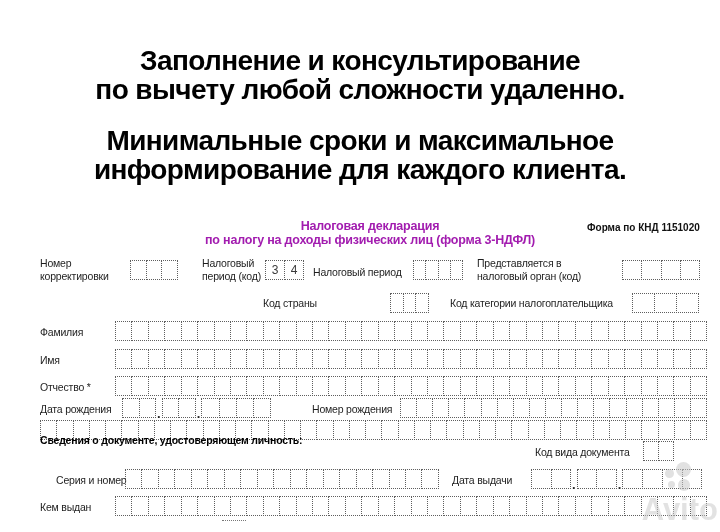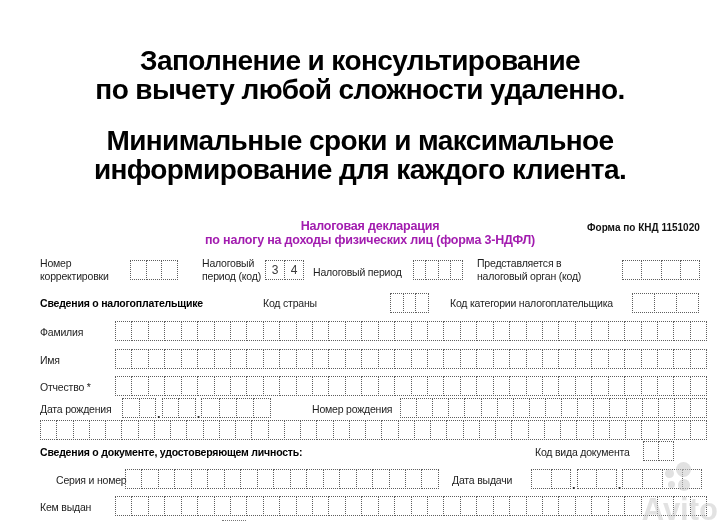--- a/index.html
+++ b/index.html
@@ -87,21 +87,20 @@
     </div>
 
   <div class="lbl" style="left:477px;top:257px;width:136px">Представляется в налоговый орган (код)</div>
   <div class="cellbox" style="left:622px;top:260px;width:78px">
       <span class="cell"></span>
       <span class="cell"></span>
       <span class="cell"></span>
       <span class="cell"></span>
     </div>
 
-  <div class="lbl bold" style="left:40px;top:297px">Сведения о налогоплательщике</div>
   <div class="lbl" style="left:263px;top:297px">Код страны</div>
   <div class="cellbox" style="left:390px;top:293px;width:39px">
       <span class="cell"></span>
       <span class="cell"></span>
       <span class="cell"></span>
     </div>
   <div class="lbl" style="left:450px;top:297px">Код категории налогоплательщика</div>
   <div class="cellbox" style="left:632px;top:293px;width:67px">
       <span class="cell"></span>
       <span class="cell"></span>
@@ -307,21 +306,21 @@
       <span class="cell"></span>
       <span class="cell"></span>
       <span class="cell"></span>
       <span class="cell"></span>
       <span class="cell"></span>
       <span class="cell"></span>
       <span class="cell"></span>
       <span class="cell"></span>
     </div>
 
-  <div class="lbl bold" style="left:40px;top:446px">Сведения о документе, удостоверяющем личность:</div>
+  <div class="lbl bold" style="left:40px;top:434px">Сведения о документе, удостоверяющем личность:</div>
   <div class="lbl" style="left:535px;top:446px">Код вида документа</div>
   <div class="cellbox" style="left:643px;top:441px;width:31px">
       <span class="cell"></span>
       <span class="cell"></span>
     </div>
 
   <div class="lbl" style="left:56px;top:474px">Серия и номер</div>
   <div class="cellbox" style="left:125px;top:469px;width:314px">
       <span class="cell"></span>
       <span class="cell"></span>

